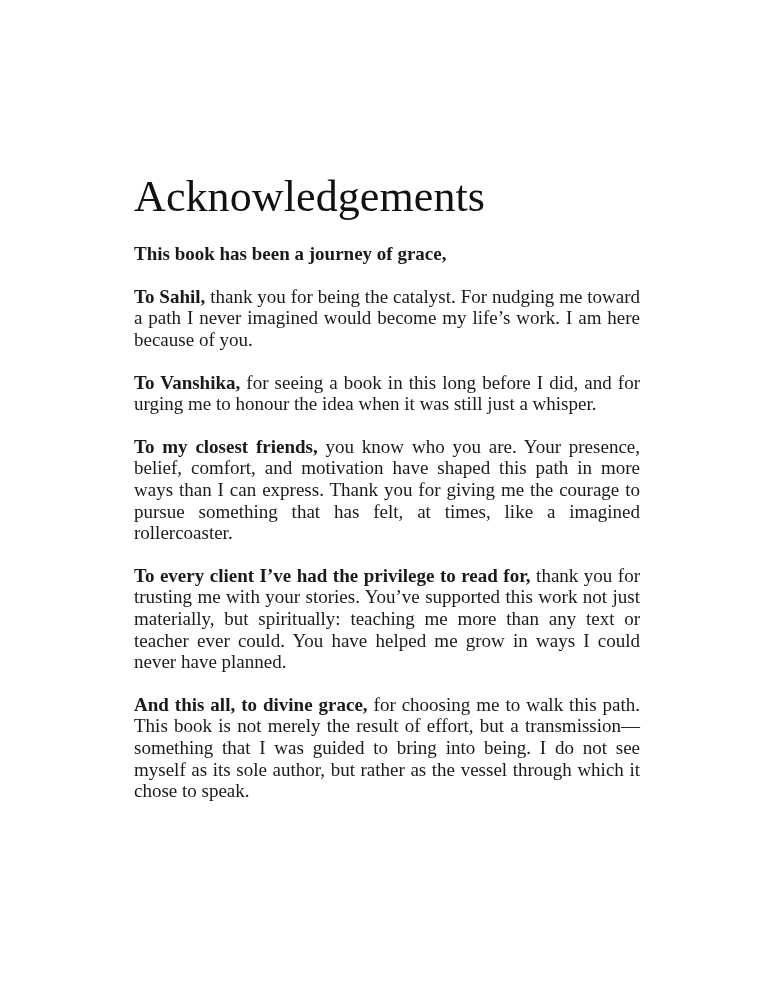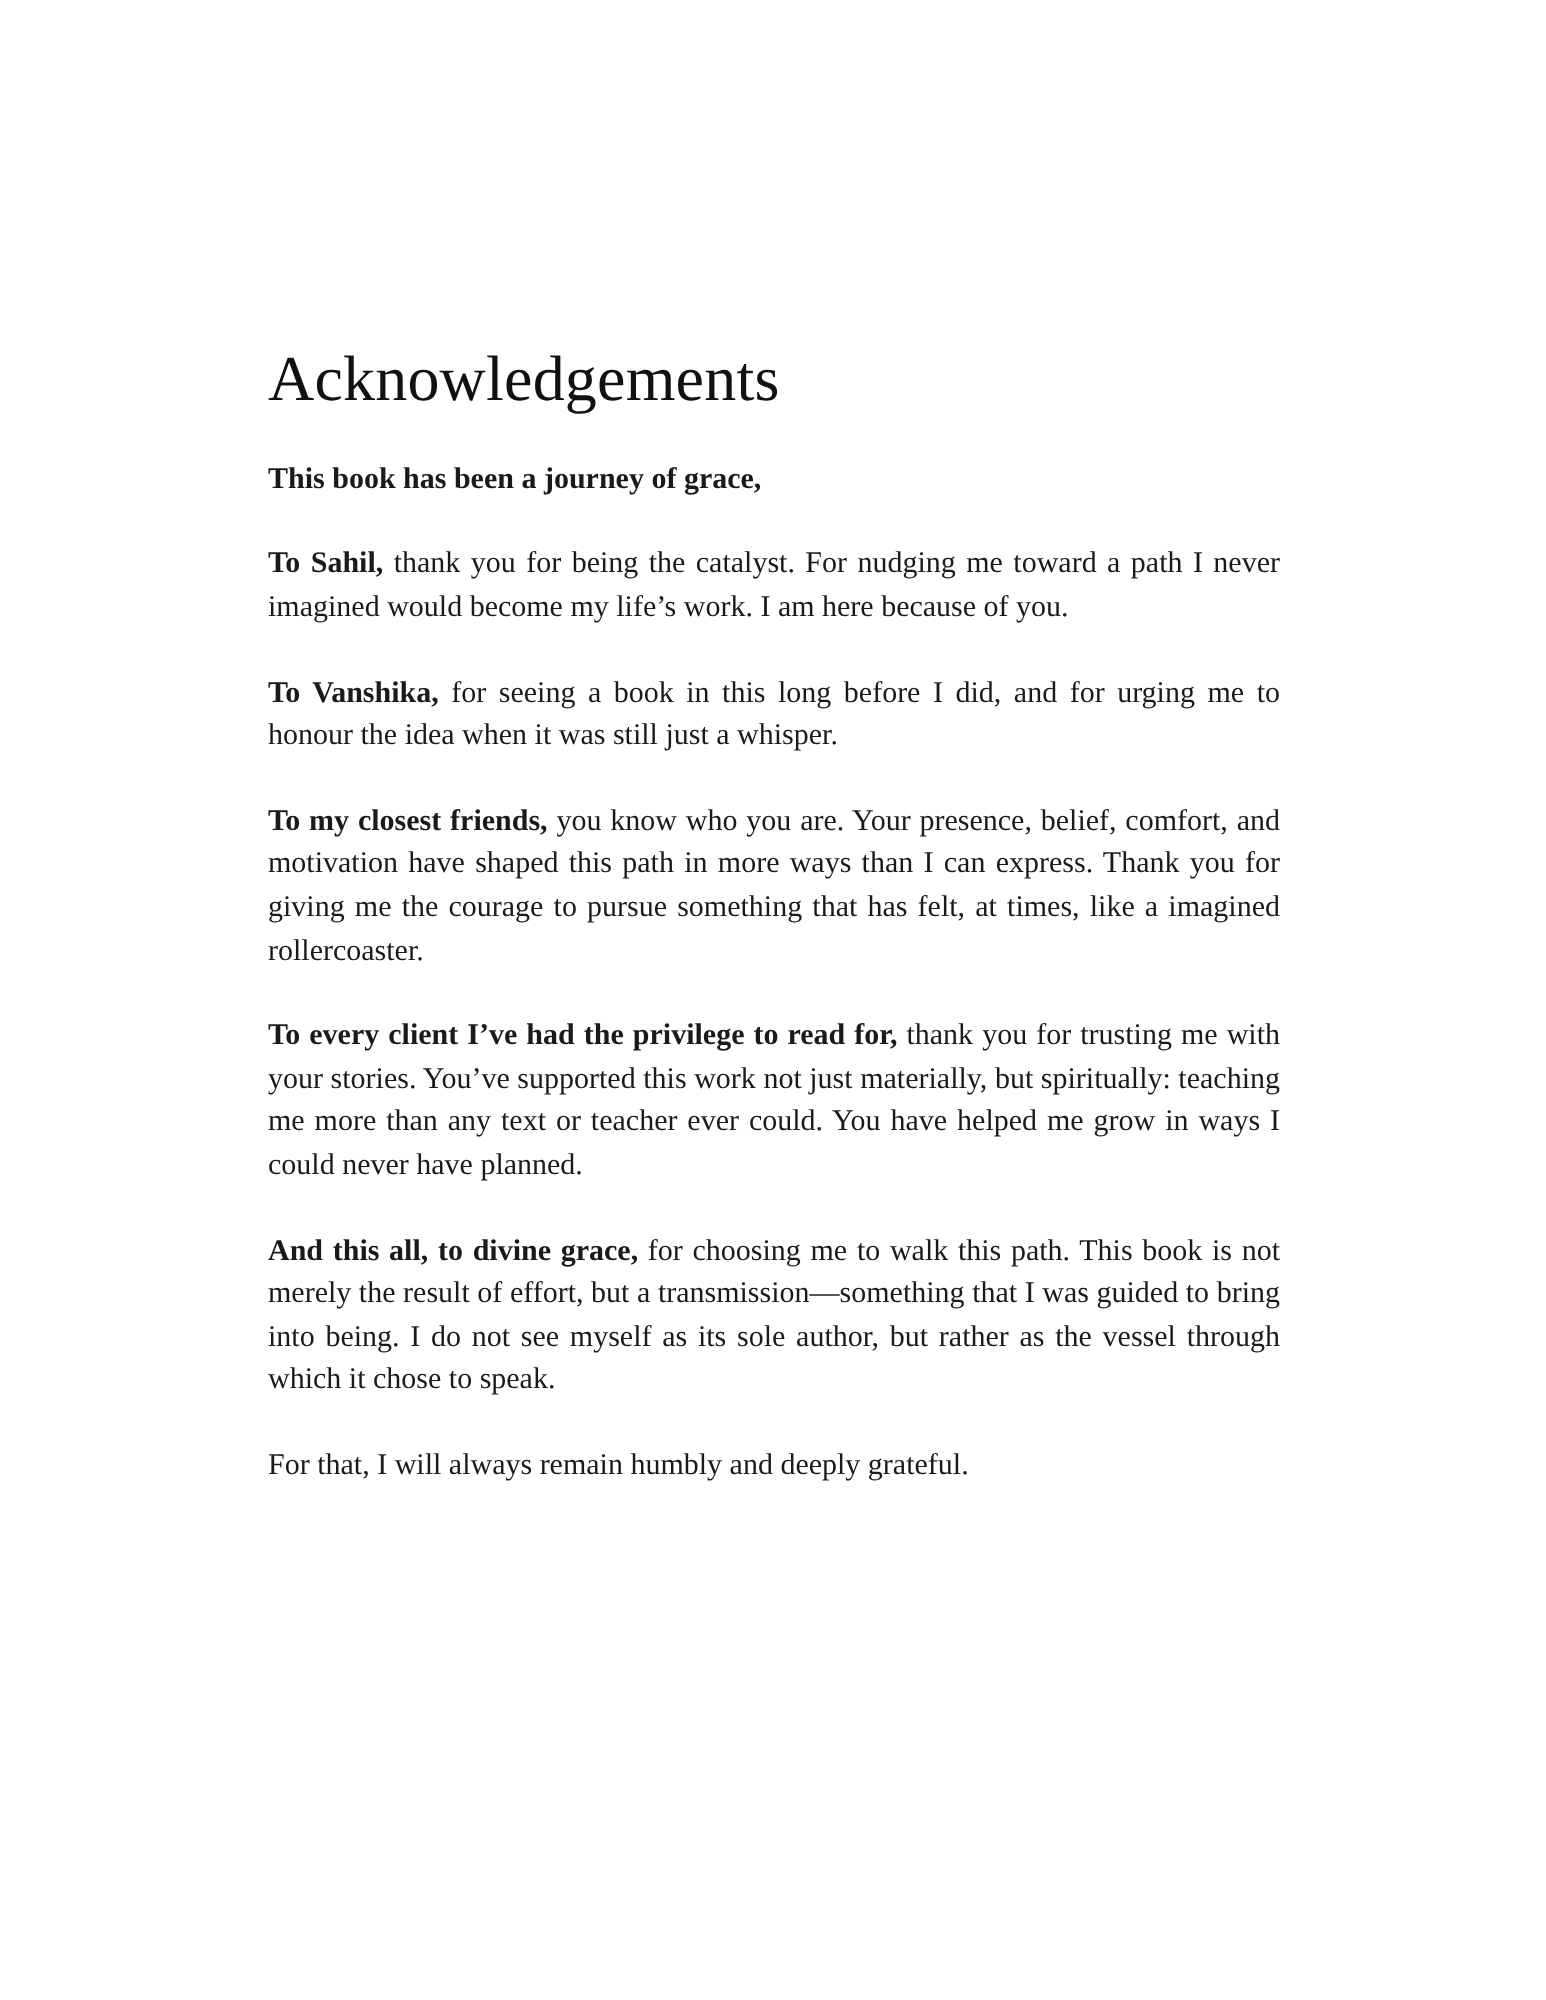--- a/index.html
+++ b/index.html
@@ -18,30 +18,30 @@
     box-sizing: border-box;
   }
   .content {
     position: absolute;
     left: 134px;
     top: 172px;
     width: 506px;
   }
   .doc-title {
     font-family: "Liberation Serif", "DejaVu Serif", serif;
-    font-size: 32px;
+    font-size: 44px;
     font-weight: 400;
     line-height: 1.12;
     letter-spacing: 0.1px;
     margin: 0 0 22px 0;
     color: #111111;
     text-align: left;
   }
   .para {
-    font-size: 15px;
+    font-size: 19px;
     line-height: 21.6px;
     text-align: justify;
     text-justify: inter-word;
     margin: 0 0 21px 0;
     color: #1a1a1a;
     hyphens: none;
     -webkit-hyphens: none;
   }
   .para:last-child {
     margin-bottom: 0;
@@ -83,16 +83,15 @@
     </p>
 
     <p class="para">
       <span class="lead">To every client I’ve had the privilege to read for,</span><span> thank you for trusting me with your stories. You’ve supported this work not just materially, but spiritually: teaching me more than any text or teacher ever could. You have helped me grow in ways I could never have planned.</span>
     </p>
 
     <p class="para">
       <span class="lead">And this all, to divine grace,</span><span> for choosing me to walk this path. This book is not merely the result of effort, but a transmission—something that I was guided to bring into being. I do not see myself as its sole author, but rather as the vessel through which it chose to speak.</span>
     </p>
 
-    <p class="para para-closing">For that, I will always remain humbly and deeply grateful.</p>
 
   </div>
 </div>
 
 </body></html>

